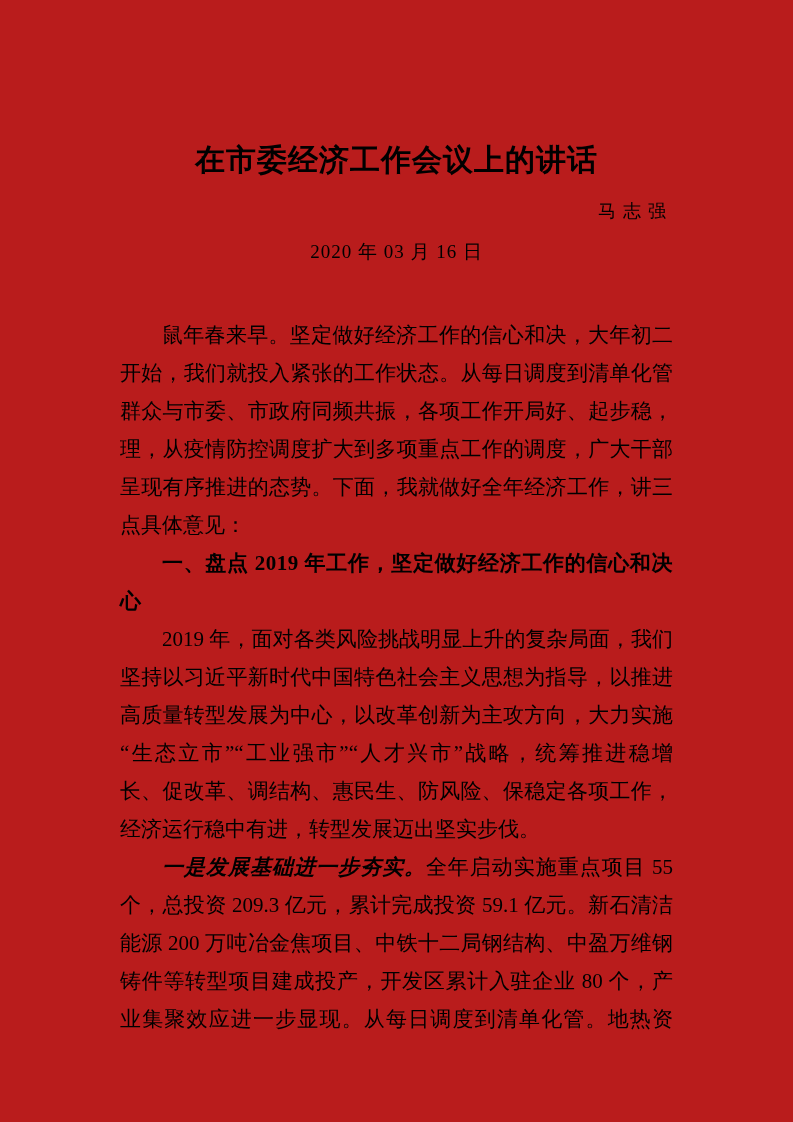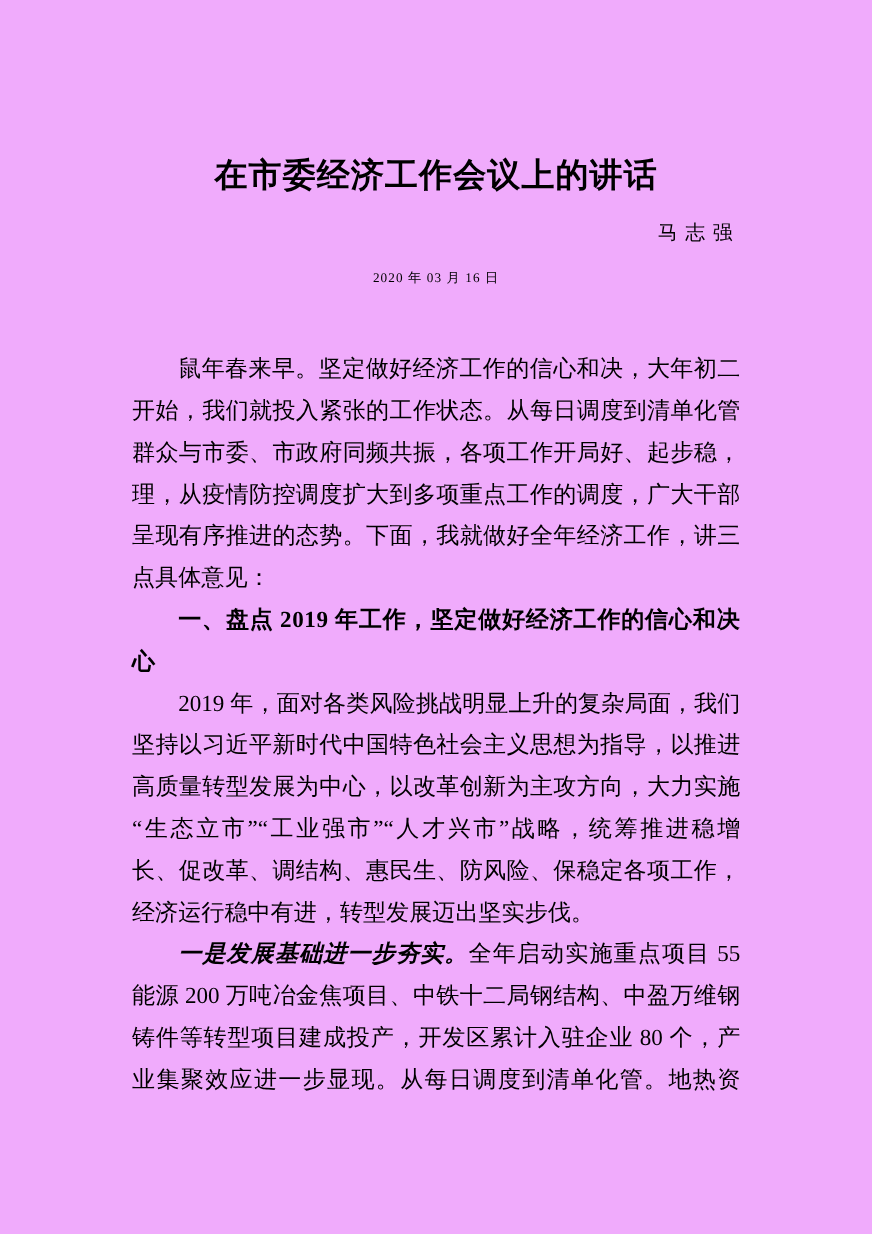--- a/index.html
+++ b/index.html
@@ -1,21 +1,21 @@
 <!DOCTYPE html>
 <html><head>
 <meta charset="utf-8">
 <style>
   html, body { margin: 0; padding: 0; background: #888; }
   .page {
     position: relative;
     width: 793px;
     height: 1122px;
     margin: 0 auto;
-    background: #f0abfc;
+    background: #b91c1c;
     color: #000000;
     font-family: "Liberation Serif", "DejaVu Serif", serif;
     box-sizing: border-box;
     padding: 0 120px;
     overflow: hidden;
   }
   .title {
     margin-top: 142px;
     font-size: 30px;
     line-height: 36px;
@@ -26,21 +26,21 @@
   }
   .author {
     margin-top: 20px;
     font-size: 18px;
     line-height: 26px;
     text-align: right;
     letter-spacing: 7px;
   }
   .date {
     margin-top: 14px;
-    font-size: 12px;
+    font-size: 19px;
     line-height: 28px;
     text-align: center;
     letter-spacing: 1px;
   }
   .body { margin-top: 50px; }
   .line {
     font-size: 21px;
     line-height: 38px;
     height: 38px;
     text-align: justify;
@@ -82,19 +82,20 @@
       <div class="line indent">2019 年，面对各类风险挑战明显上升的复杂局面，我们</div>
       <div class="line">坚持以习近平新时代中国特色社会主义思想为指导，以推进</div>
       <div class="line">高质量转型发展为中心，以改革创新为主攻方向，大力实施</div>
       <div class="line">“生态立市”“工业强市”“人才兴市”战略，统筹推进稳增</div>
       <div class="line">长、促改革、调结构、惠民生、防风险、保稳定各项工作，</div>
       <div class="line last">经济运行稳中有进，转型发展迈出坚实步伐。</div>
     </div>
 
     <div>
       <div class="line indent"><span class="em">一是发展基础进一步夯实。</span><span>全年启动实施重点项目 55</span></div>
+      <div class="line">个，总投资 209.3 亿元，累计完成投资 59.1 亿元。新石清洁</div>
       <div class="line">能源 200 万吨冶金焦项目、中铁十二局钢结构、中盈万维钢</div>
       <div class="line">铸件等转型项目建成投产，开发区累计入驻企业 80 个，产</div>
       <div class="line">业集聚效应进一步显现。从每日调度到清单化管。地热资</div>
     </div>
 
   </div>
 </div>
 
 </body></html>

